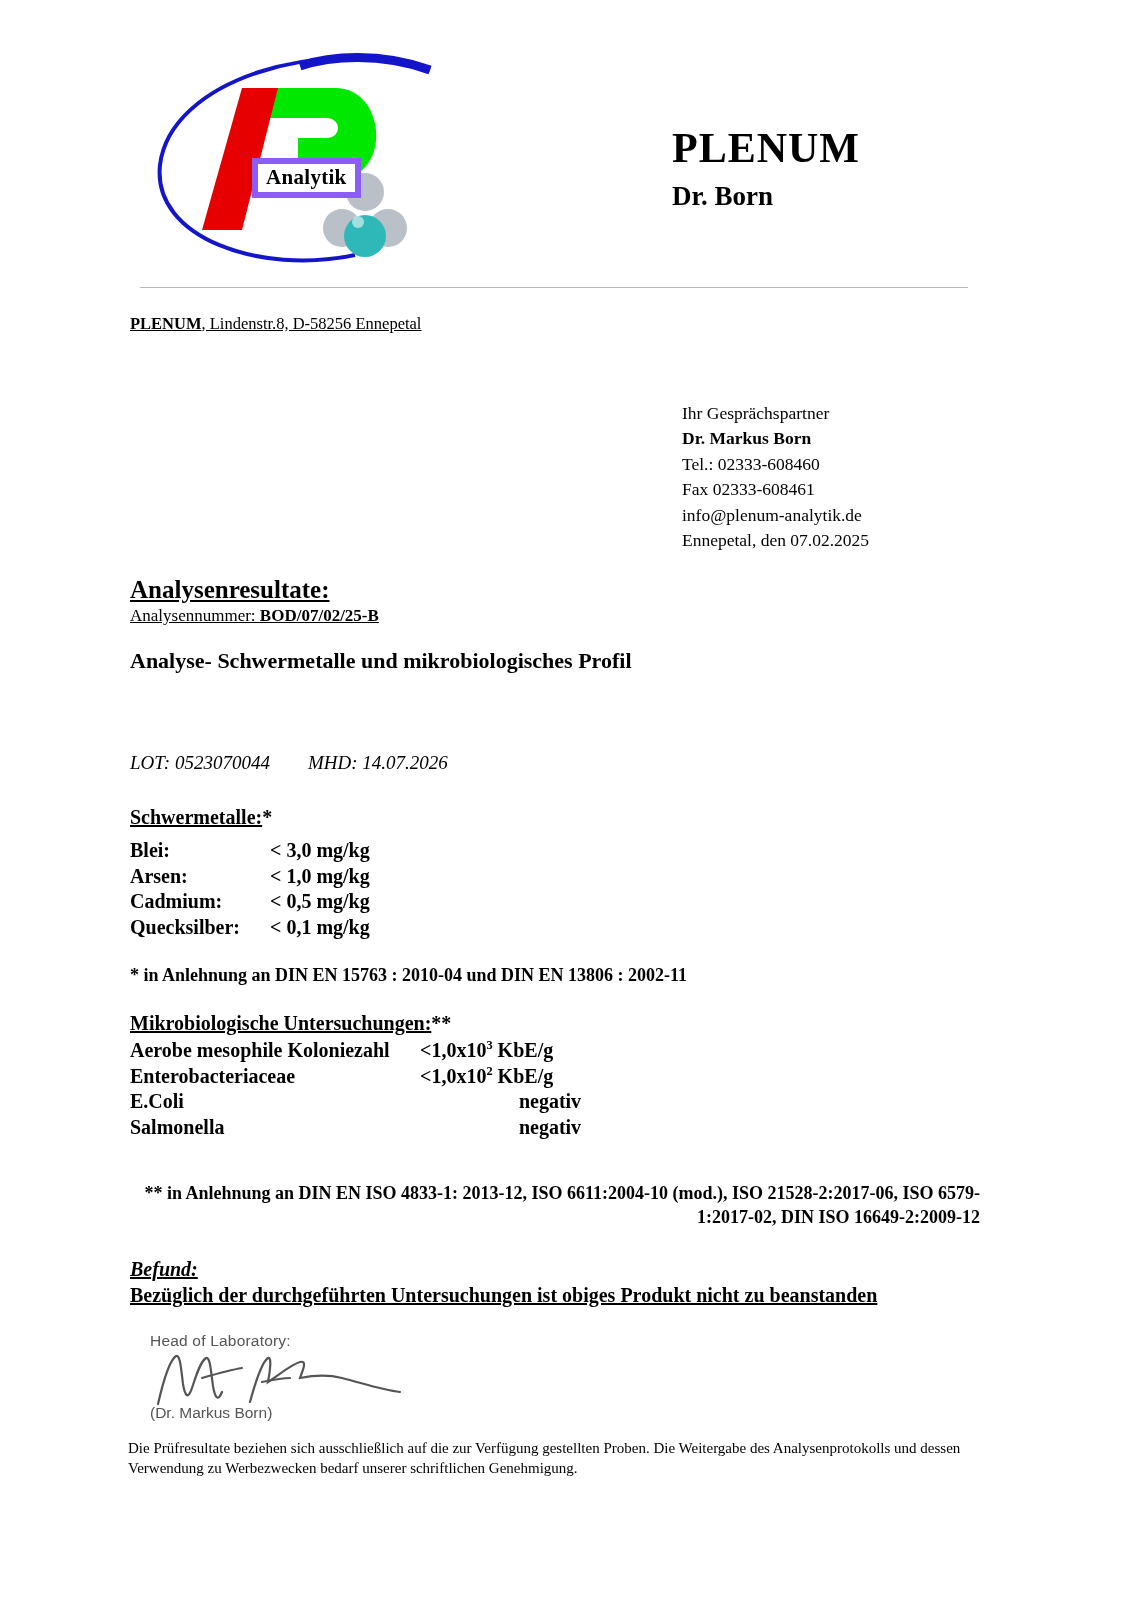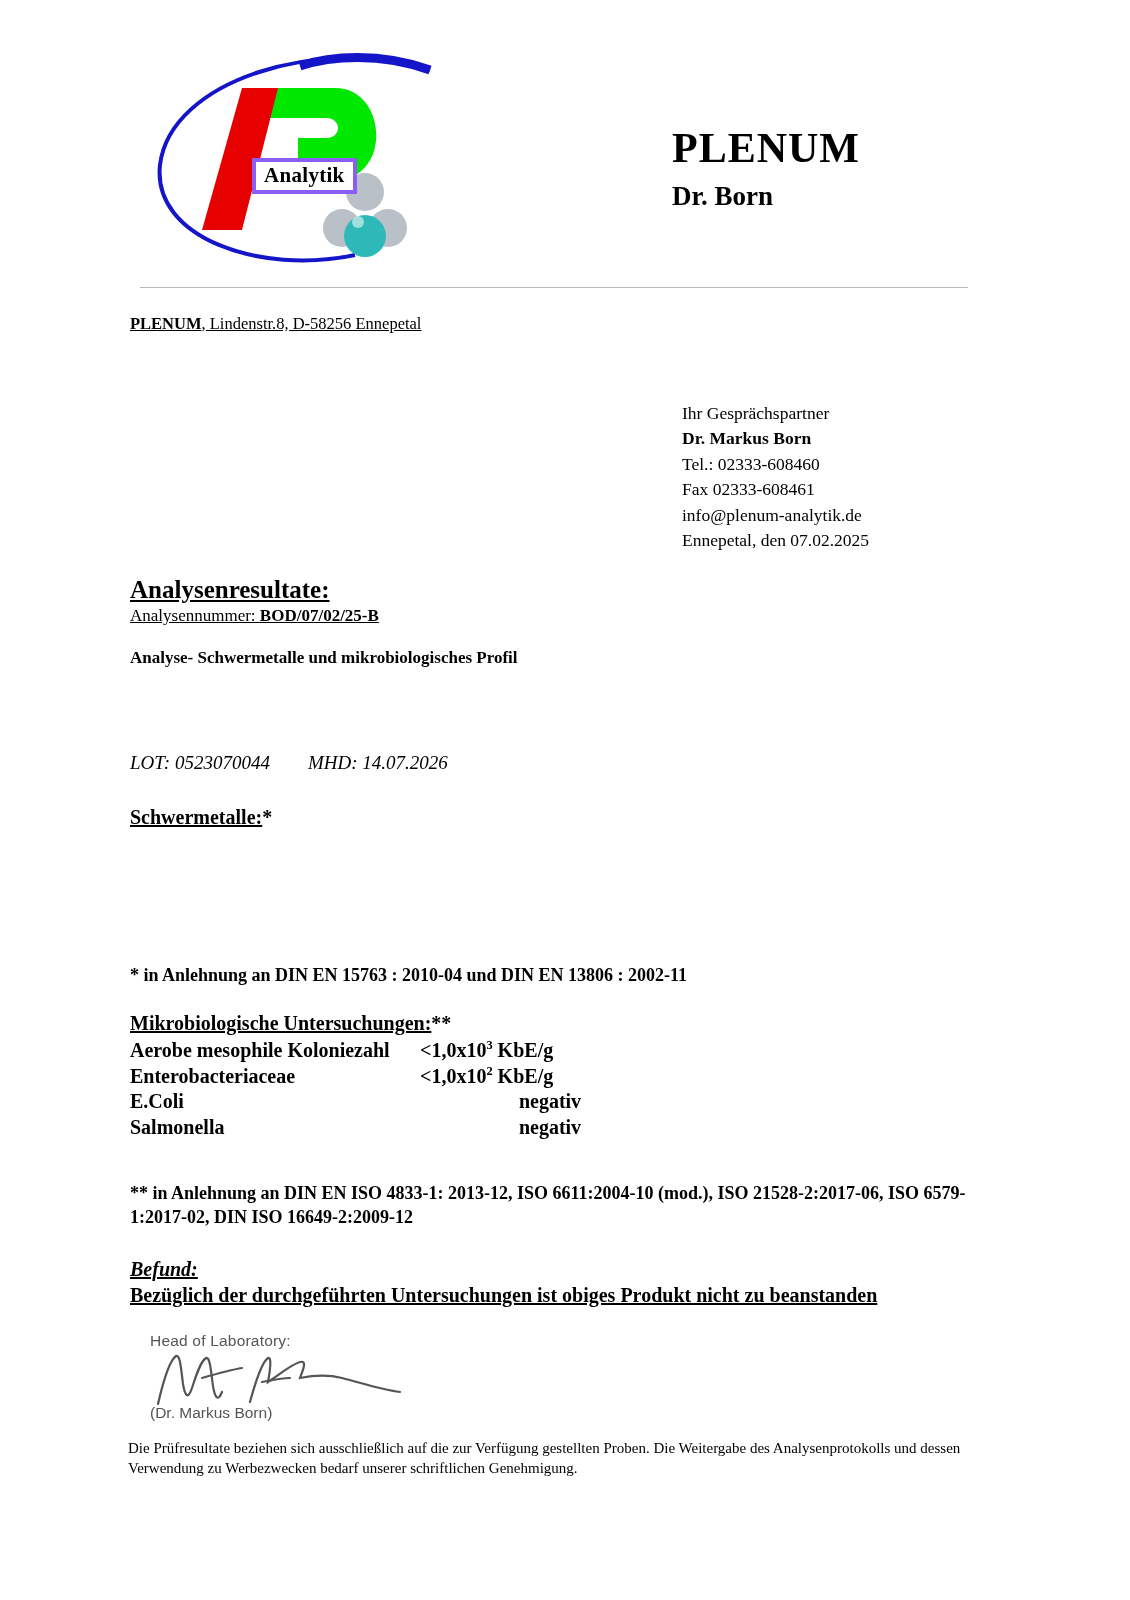--- a/index.html
+++ b/index.html
@@ -38,21 +38,21 @@
     width: 330px;
     height: 250px;
   }
 
   .logo svg { display: block; }
 
   .logo-label {
     position: absolute;
     left: 122px;
     top: 118px;
-    border: 4px solid #8b5cf6;
+    border: 6px solid #8b5cf6;
     background: #ffffff;
     padding: 2px 8px 3px 8px;
     font-family: "Liberation Serif", serif;
     font-weight: bold;
     font-size: 21px;
     letter-spacing: 0.3px;
     line-height: 1.1;
   }
 
   .brand {
@@ -129,21 +129,21 @@
     top: 606px;
     font-size: 17px;
     text-decoration: underline;
   }
   .analysis-no .b { font-weight: bold; }
 
   .analysis-kind {
     position: absolute;
     left: 130px;
     top: 648px;
-    font-size: 17px;
+    font-size: 22px;
     font-weight: bold;
   }
 
   .sample-line {
     position: absolute;
     left: 130px;
     top: 696px;
     font-size: 19px;
   }
   .sample-line .lbl {
@@ -190,20 +190,21 @@
   #micro-table { left: 130px; top: 1038px; }
   #micro-table td.k { width: 290px; }
   #micro-table td.v { width: 260px; }
   #micro-table td.v.center { text-align: center; }
 
   .footnote {
     position: absolute;
     font-size: 18px;
     font-weight: bold;
     line-height: 1.32;
+    text-align: right;
   }
   #foot-1 { left: 130px; top: 964px; }
   #foot-2 { left: 130px; top: 1182px; width: 850px; }
 
   .befund-label {
     position: absolute;
     left: 130px;
     top: 1258px;
     font-size: 20px;
     font-weight: bold;
@@ -319,20 +320,40 @@
 
 
   <div class="lot-line">
     <span>LOT: 0523070044</span><span class="gap"></span><span>MHD: 14.07.2026</span>
   </div>
 
   <div class="section-head" id="heavy-head">
     <span class="u">Schwermetalle:</span><span>*</span>
   </div>
 
+  <table class="kv-table" id="heavy-table">
+    <tbody>
+        <tr>
+      <td class="k">Blei:</td>
+      <td class="v">&lt; 3,0 mg/kg</td>
+    </tr>
+    <tr>
+      <td class="k">Arsen:</td>
+      <td class="v">&lt; 1,0 mg/kg</td>
+    </tr>
+    <tr>
+      <td class="k">Cadmium:</td>
+      <td class="v">&lt; 0,5 mg/kg</td>
+    </tr>
+    <tr>
+      <td class="k">Quecksilber:</td>
+      <td class="v">&lt; 0,1 mg/kg</td>
+    </tr>
+  </tbody>
+    </table>
 
   <div class="footnote" id="foot-1">* in Anlehnung an DIN EN 15763 : 2010-04 und DIN EN 13806 : 2002-11</div>
 
   <div class="section-head" id="micro-head">
     <span class="u">Mikrobiologische Untersuchungen:</span><span>**</span>
   </div>
 
   <table class="kv-table" id="micro-table">
     <tbody>
         <tr>

